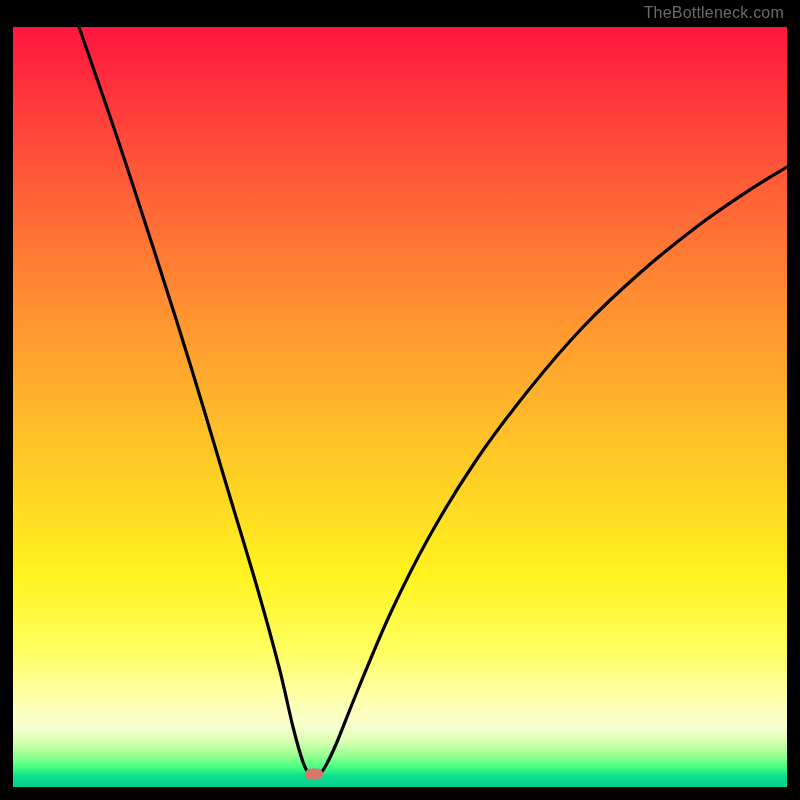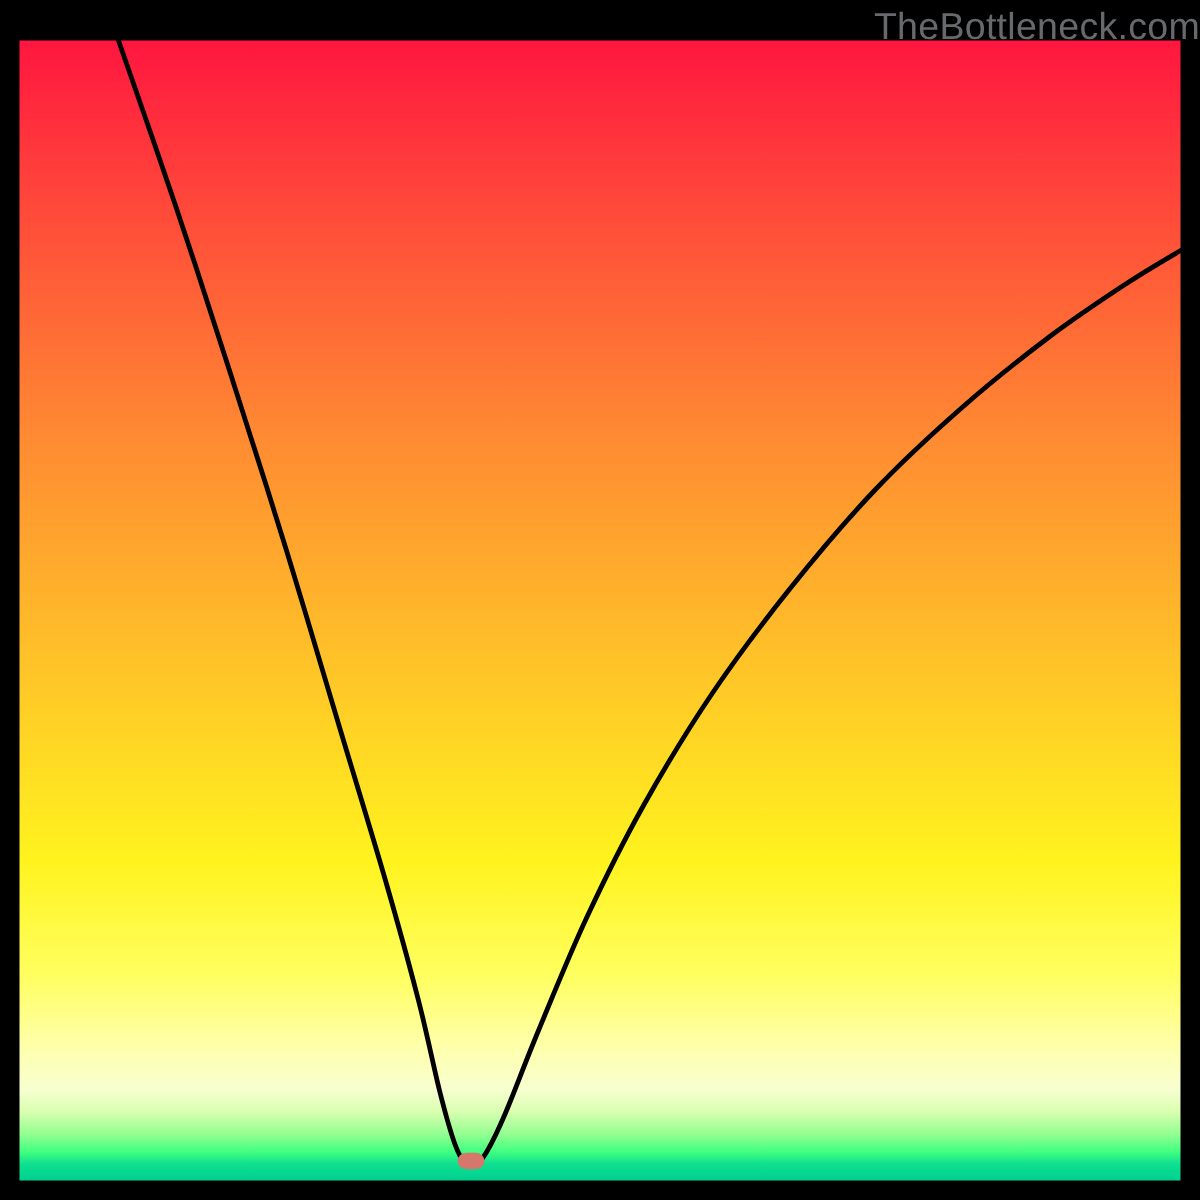--- a/index.html
+++ b/index.html
@@ -54,23 +54,23 @@
     position: absolute;
     width: 18px;
     height: 11px;
     border-radius: 6px / 5.5px;
     background: #d6776b;
     transform: translate(-50%, -50%);
   }
   .watermark {
     position: absolute;
     top: 4px;
-    right: 0;
+    right: 16px;
     color: #666a6d;
-    font-size: 25px;
+    font-size: 16px;
     font-weight: 500;
     letter-spacing: 0.2px;
     user-select: none;
   }
 </style>
 </head>
 <body>
 
 <div class="watermark">TheBottleneck.com</div>
 

